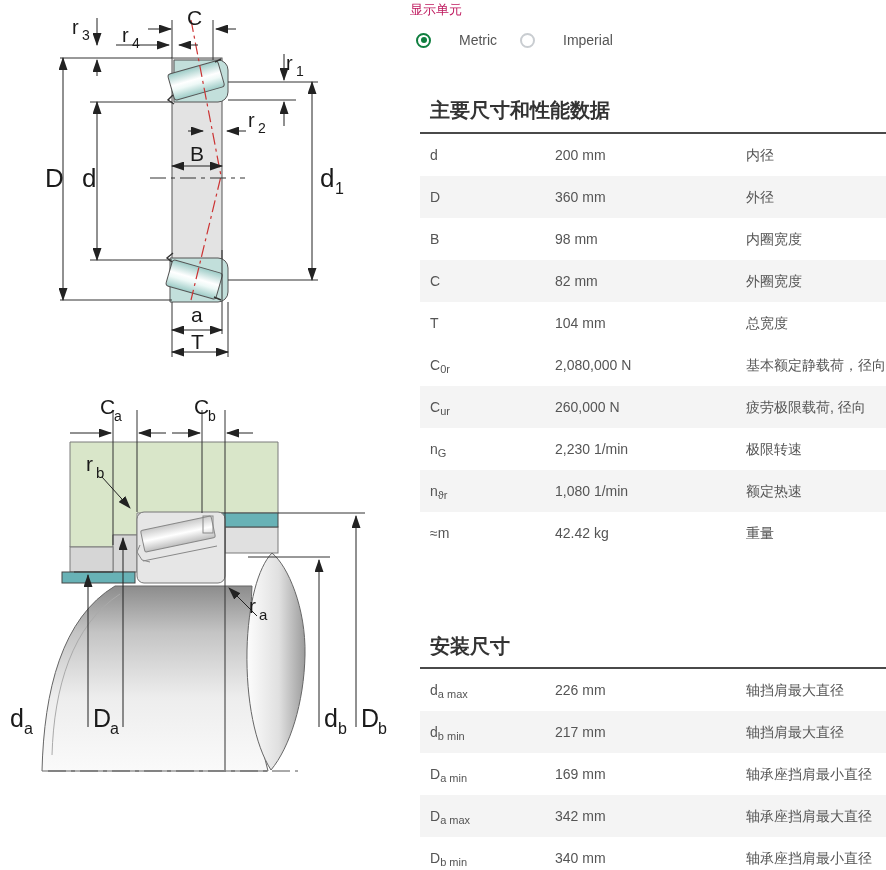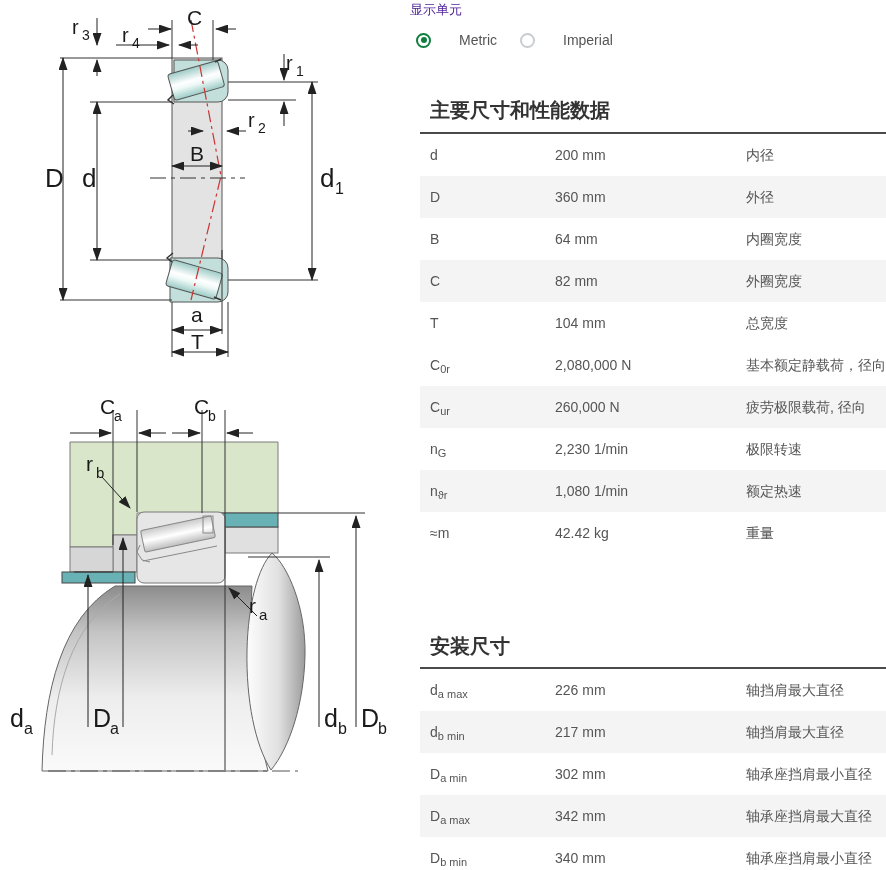--- a/index.html
+++ b/index.html
@@ -6,21 +6,21 @@
     font-family:"Liberation Sans", sans-serif;}
   #stage{position:relative;width:886px;height:870px;background:#fff;}
 
   
   #draw-top{position:absolute;left:0;top:0;width:410px;height:375px;}
   #draw-bottom{position:absolute;left:0;top:375px;width:410px;height:495px;}
   svg text{font-family:"Liberation Sans", sans-serif;fill:#1a1a1a;}
 
   
   .right{position:absolute;left:408px;top:0;width:478px;height:870px;}
-  .units-label{position:absolute;left:2px;top:1px;font-size:13px;color:#4c1d95;}
+  .units-label{position:absolute;left:2px;top:1px;font-size:13px;color:#be185d;}
   .radio-row{position:absolute;left:2px;top:32px;height:20px;}
   .radio-opt{position:absolute;top:0;display:flex;align-items:center;cursor:pointer;}
   .radio-opt.metric{left:6px;}
   .radio-opt.imperial{left:110px;}
   .radio-circle{width:15px;height:15px;border-radius:50%;box-sizing:border-box;background:#fff;
     display:inline-block;position:relative;}
   .radio-circle.on{border:2px solid #0f7e3f;}
   .radio-circle.on::after{content:"";position:absolute;left:2.5px;top:2.5px;width:6px;height:6px;
     border-radius:50%;background:#0f7e3f;}
   .radio-circle.off{border:2px solid #c9cdd1;}
@@ -253,21 +253,21 @@
         <span class="cell-val">200 mm</span>
         <span class="cell-desc">内径</span>
       </div>
       <div class="row alt">
         <span class="cell-sym"><span>D</span><span class="sub"></span></span>
         <span class="cell-val">360 mm</span>
         <span class="cell-desc">外径</span>
       </div>
       <div class="row">
         <span class="cell-sym"><span>B</span><span class="sub"></span></span>
-        <span class="cell-val">64 mm</span>
+        <span class="cell-val">98 mm</span>
         <span class="cell-desc">内圈宽度</span>
       </div>
       <div class="row alt">
         <span class="cell-sym"><span>C</span><span class="sub"></span></span>
         <span class="cell-val">82 mm</span>
         <span class="cell-desc">外圈宽度</span>
       </div>
       <div class="row">
         <span class="cell-sym"><span>T</span><span class="sub"></span></span>
         <span class="cell-val">104 mm</span>
@@ -308,21 +308,21 @@
         <span class="cell-val">226 mm</span>
         <span class="cell-desc">轴挡肩最大直径</span>
       </div>
       <div class="row alt">
         <span class="cell-sym"><span>d</span><span class="sub">b min</span></span>
         <span class="cell-val">217 mm</span>
         <span class="cell-desc">轴挡肩最大直径</span>
       </div>
       <div class="row">
         <span class="cell-sym"><span>D</span><span class="sub">a min</span></span>
-        <span class="cell-val">302 mm</span>
+        <span class="cell-val">169 mm</span>
         <span class="cell-desc">轴承座挡肩最小直径</span>
       </div>
       <div class="row alt">
         <span class="cell-sym"><span>D</span><span class="sub">a max</span></span>
         <span class="cell-val">342 mm</span>
         <span class="cell-desc">轴承座挡肩最大直径</span>
       </div>
       <div class="row">
         <span class="cell-sym"><span>D</span><span class="sub">b min</span></span>
         <span class="cell-val">340 mm</span>

